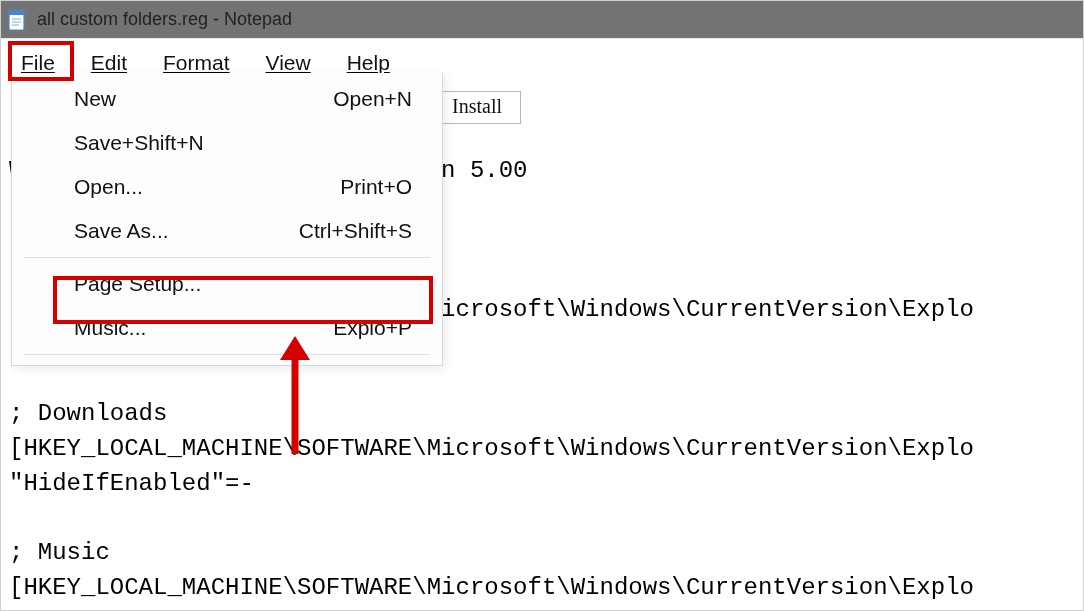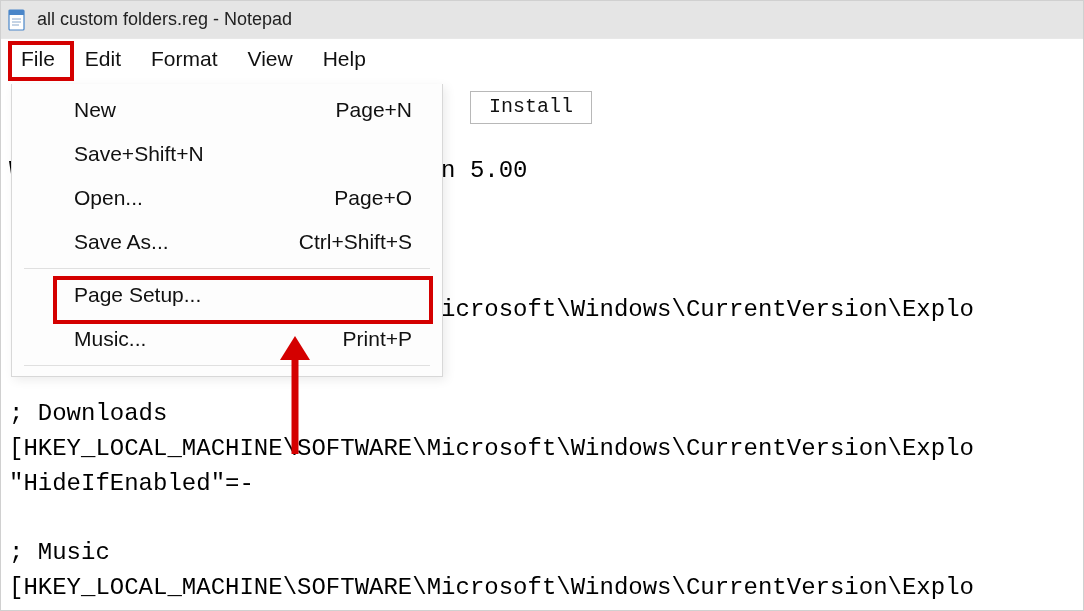--- a/index.html
+++ b/index.html
@@ -10,41 +10,42 @@
     height: 611px;
     overflow: hidden;
     position: relative;
     border: 1px solid #d0d0d0;
   }
   .titlebar {
     height: 38px;
     display: flex;
     align-items: center;
     padding: 0 6px;
-    background: #e5e5e5;
+    background: #737373;
     border-bottom: 1px solid #e8e8e8;
   }
   .app-icon {
     width: 22px;
     height: 22px;
     margin-right: 8px;
     display: inline-flex;
     align-items: center;
     justify-content: center;
   }
   .title-text {
     font-size: 18px;
     color: #222;
   }
   .menubar {
     height: 40px;
     display: flex;
-    align-items: center;
+    align-items: flex-end;
     padding: 0 6px;
-    gap: 2px;
+    gap: 8px;
+    text-decoration: underline;
   }
   .menu-item {
     font-size: 21px;
     color: #111;
     padding: 4px 14px;
     cursor: default;
   }
   .file-highlight {
     position: absolute;
     left: 7px;
@@ -63,34 +64,34 @@
     bottom: 0;
     font-family: Consolas, "Courier New", monospace;
     font-size: 24px;
     line-height: 1.45;
     white-space: pre;
     overflow: hidden;
     color: #000;
   }
   .install-btn {
     position: absolute;
-    left: 469px;
+    left: 432px;
     top: 90px;
     border: 1px solid #b8b8b8;
     background: #fff;
     font-size: 20px;
     padding: 3px 18px 5px;
-    font-family: Liberation Mono, monospace;
+    font-family: Liberation Serif, serif;
     color: #111;
     z-index: 5;
   }
   .dropdown {
     position: absolute;
     left: 10px;
-    top: 83px;
+    top: 72px;
     width: 432px;
     background: #fdfdfd;
     border: 1px solid #d8d8d8;
     border-top: none;
     box-shadow: 3px 3px 10px rgba(0,0,0,0.08);
     z-index: 10;
     padding: 4px 0 6px;
   }
   .dd-row {
     display: flex;
@@ -170,41 +171,41 @@
 [HKEY_LOCAL_MACHINE\SOFTWARE\Microsoft\Windows\CurrentVersion\Explo
 "HideIfEnabled"=-
 
 ; Music
 [HKEY_LOCAL_MACHINE\SOFTWARE\Microsoft\Windows\CurrentVersion\Explo
 "HideIfEnabled"=-</div>
 
 <div class="dropdown">
   <div class="dd-row">
     <span class="dd-label">New</span>
-    <span class="dd-short">Page+N</span>
+    <span class="dd-short">Open+N</span>
   </div>
   <div class="dd-row">
     <span class="dd-short">Save+Shift+N</span>
   </div>
   <div class="dd-row">
     <span class="dd-label">Open...</span>
-    <span class="dd-short">Page+O</span>
+    <span class="dd-short">Print+O</span>
   </div>
   <div class="dd-row">
     <span class="dd-label">Save As...</span>
     <span class="dd-short">Ctrl+Shift+S</span>
   </div>
   <div class="dd-sep"></div>
   <div class="dd-row">
     <span class="dd-label">Page Setup...</span>
     <span class="dd-short"></span>
   </div>
   <div class="dd-row">
     <span class="dd-label">Music...</span>
-    <span class="dd-short">Print+P</span>
+    <span class="dd-short">Explo+P</span>
   </div>
   <div class="dd-sep"></div>
 </div>
 
 <div class="saveas-highlight"></div>
 
 <div class="arrow">
   <svg width="40" height="120" viewBox="0 0 40 120">
     <line x1="20" y1="118" x2="20" y2="18" stroke="#d40000" stroke-width="7"></line>
     <polygon points="20,0 5,24 35,24" fill="#d40000"></polygon>

